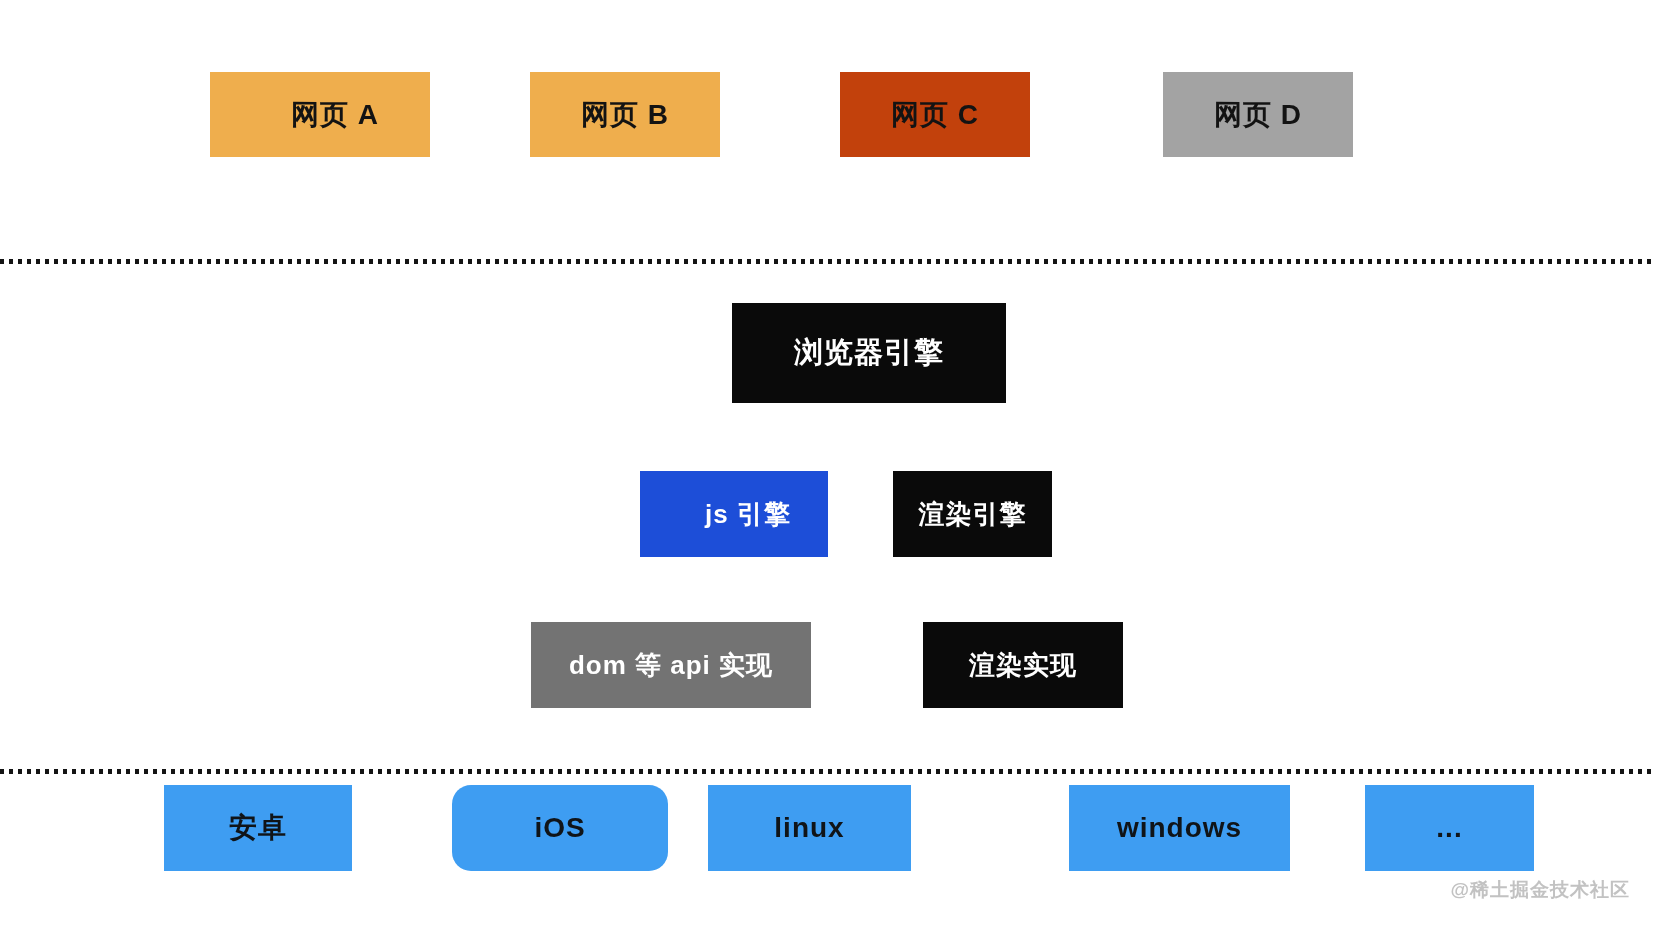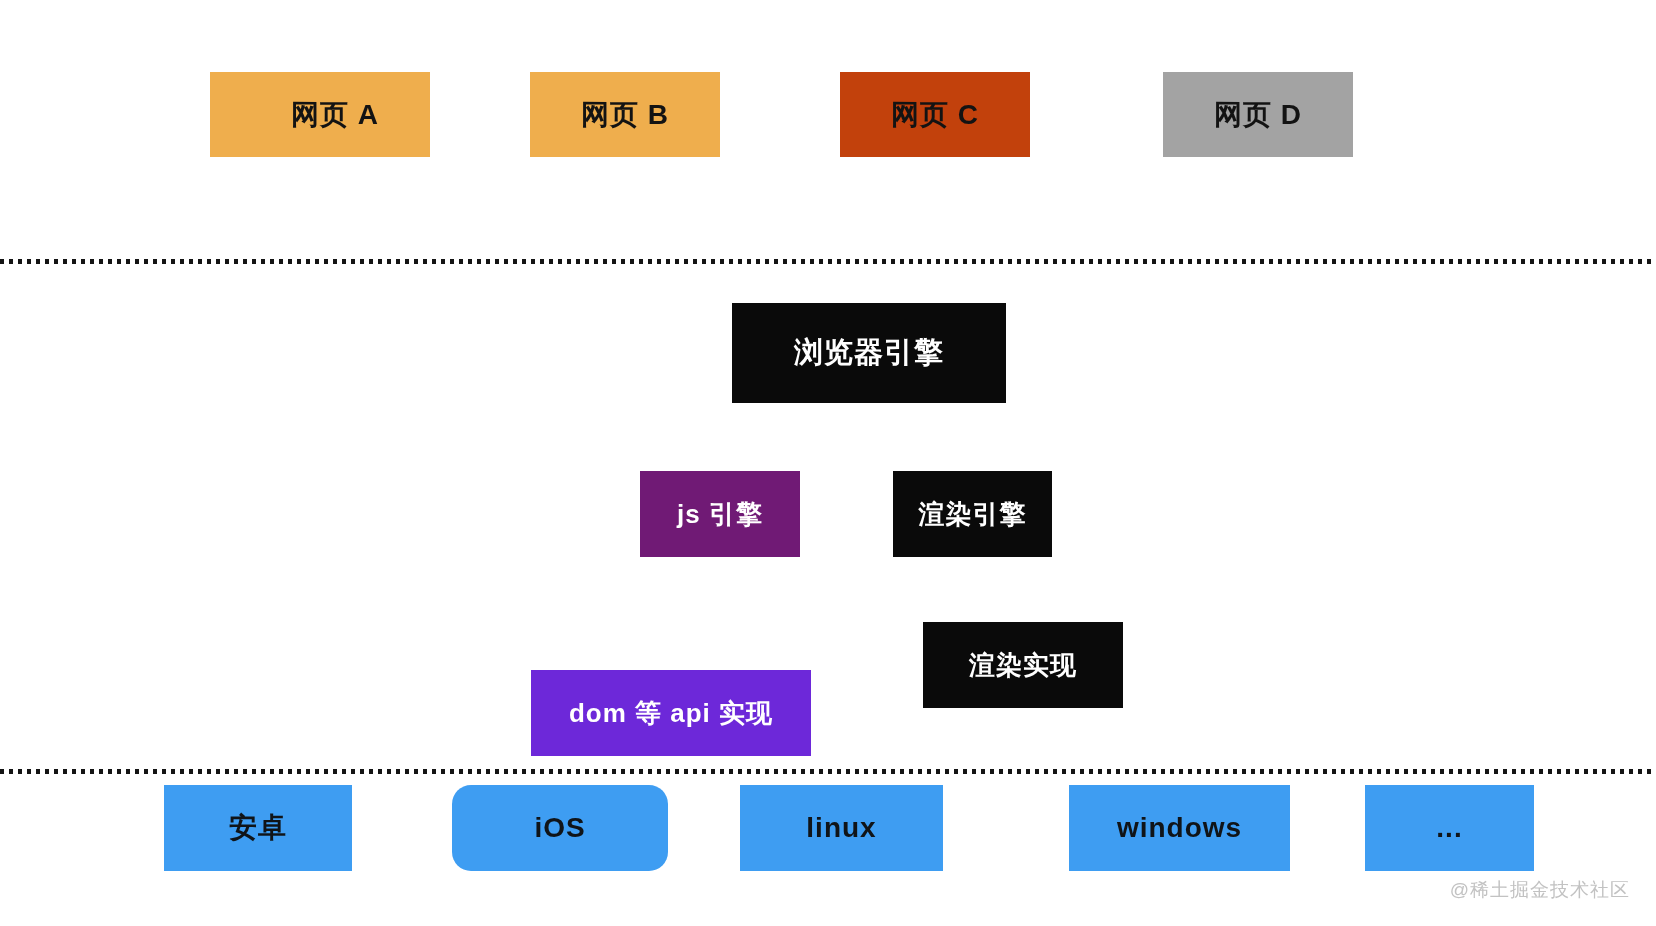--- a/index.html
+++ b/index.html
@@ -47,20 +47,21 @@
     height: 5px;
     background: repeating-linear-gradient(to right, #141414 0px, #141414 4px, transparent 4px, transparent 9px);
   }
   .watermark {
     position: absolute;
     top: 877px;
     right: 26px;
     color: #c2c2c2;
     font-size: 19px;
     letter-spacing: 1px;
+    font-weight: bold;
   }
 </style>
 </head>
 <body>
 
 <div class="node node-web" style="left: 210px; background: rgb(239, 174, 77); padding-left: 30px;">
   <span>网页 A</span>
 </div>
 <div class="node node-web" style="left: 530px; background: rgb(239, 174, 77);">
   <span>网页 B</span>
@@ -71,43 +72,43 @@
 <div class="node node-web" style="left: 1163px; background: #a3a3a3;">
   <span>网页 D</span>
 </div>
 
 <div class="sep-dotted" style="top:259px"></div>
 
 <div class="node node-engine" style="left: 732px; top: 303px; width: 274px; height: 100px; font-size: 29px; background: rgb(10, 10, 10);">
   <span>浏览器引擎</span>
 </div>
 
-<div class="node node-engine" style="left: 640px; top: 471px; width: 160px; height: 86px; background: #701a75;">
+<div class="node node-engine" style="left: 640px; top: 471px; width: 160px; height: 86px; background: #1d4ed8; padding-left: 28px;">
   <span>js 引擎</span>
 </div>
 <div class="node node-engine" style="left: 893px; top: 471px; width: 159px; height: 86px; background: rgb(10, 10, 10);">
   <span>渲染引擎</span>
 </div>
 
-<div class="node node-engine" style="left: 531px; top: 622px; width: 280px; height: 86px; background: #6d28d9; margin-top: 48px;">
+<div class="node node-engine" style="left: 531px; top: 622px; width: 280px; height: 86px; background: #737373;">
   <span>dom 等 api 实现</span>
 </div>
 <div class="node node-engine" style="left: 923px; top: 622px; width: 200px; height: 86px; background: rgb(10, 10, 10);">
   <span>渲染实现</span>
 </div>
 
 <div class="sep-dotted" style="top:769px"></div>
 
 <div class="node node-platform" style="left: 164px; width: 188px; background: rgb(62, 157, 242);">
   <span>安卓</span>
 </div>
 <div class="node node-platform" style="left: 452px; width: 216px; background: rgb(62, 157, 242); border-radius: 19px;">
   <span>iOS</span>
 </div>
-<div class="node node-platform" style="left: 740px; width: 203px; background: rgb(62, 157, 242);">
+<div class="node node-platform" style="left: 708px; width: 203px; background: rgb(62, 157, 242);">
   <span>linux</span>
 </div>
 <div class="node node-platform" style="left: 1069px; width: 221px; background: rgb(62, 157, 242);">
   <span>windows</span>
 </div>
 <div class="node node-platform" style="left: 1365px; width: 169px; background: rgb(62, 157, 242);">
   <span>...</span>
 </div>
 
 <div class="watermark">@稀土掘金技术社区</div>

